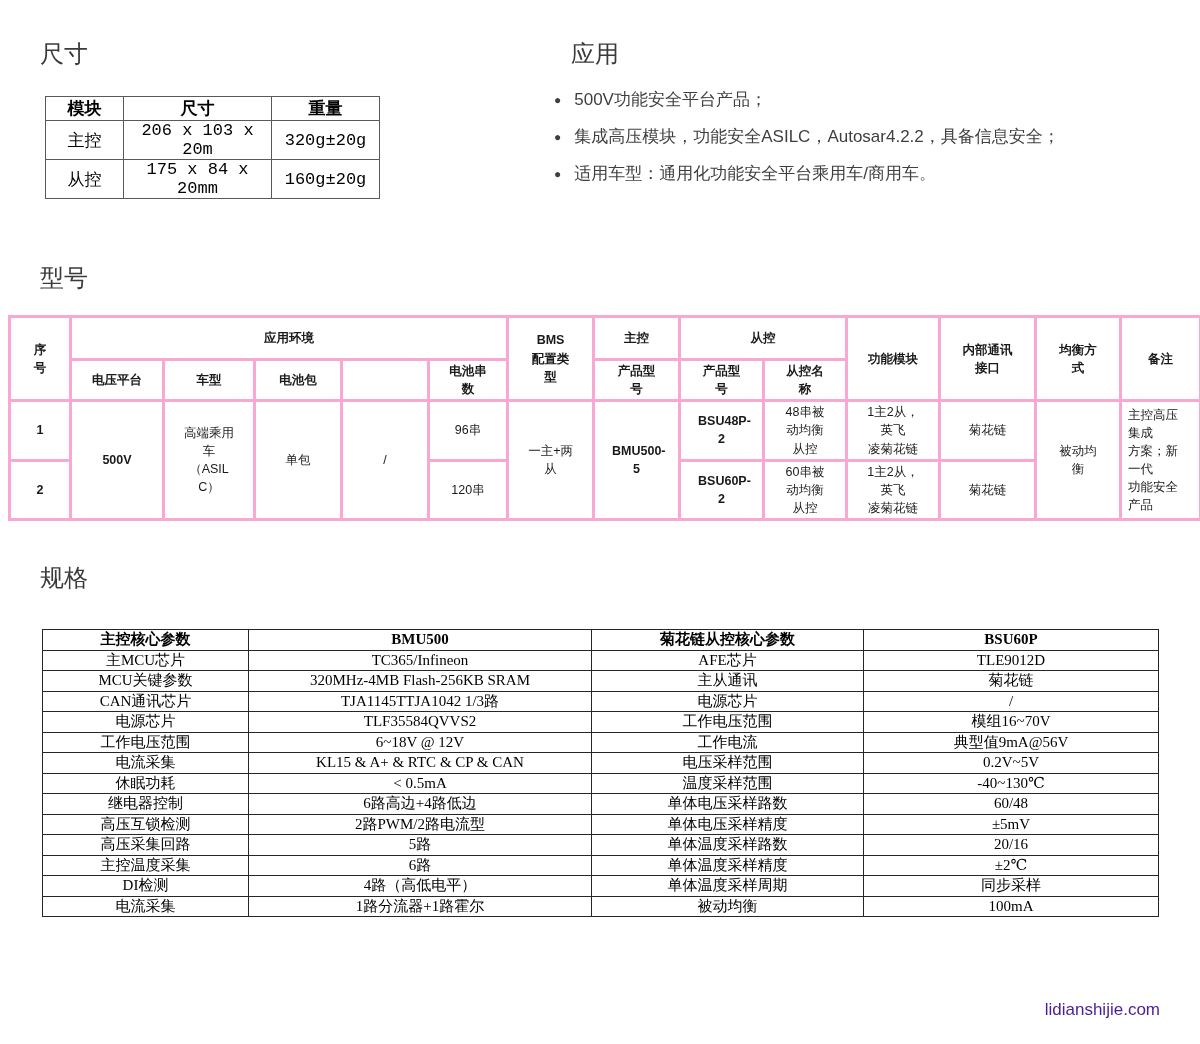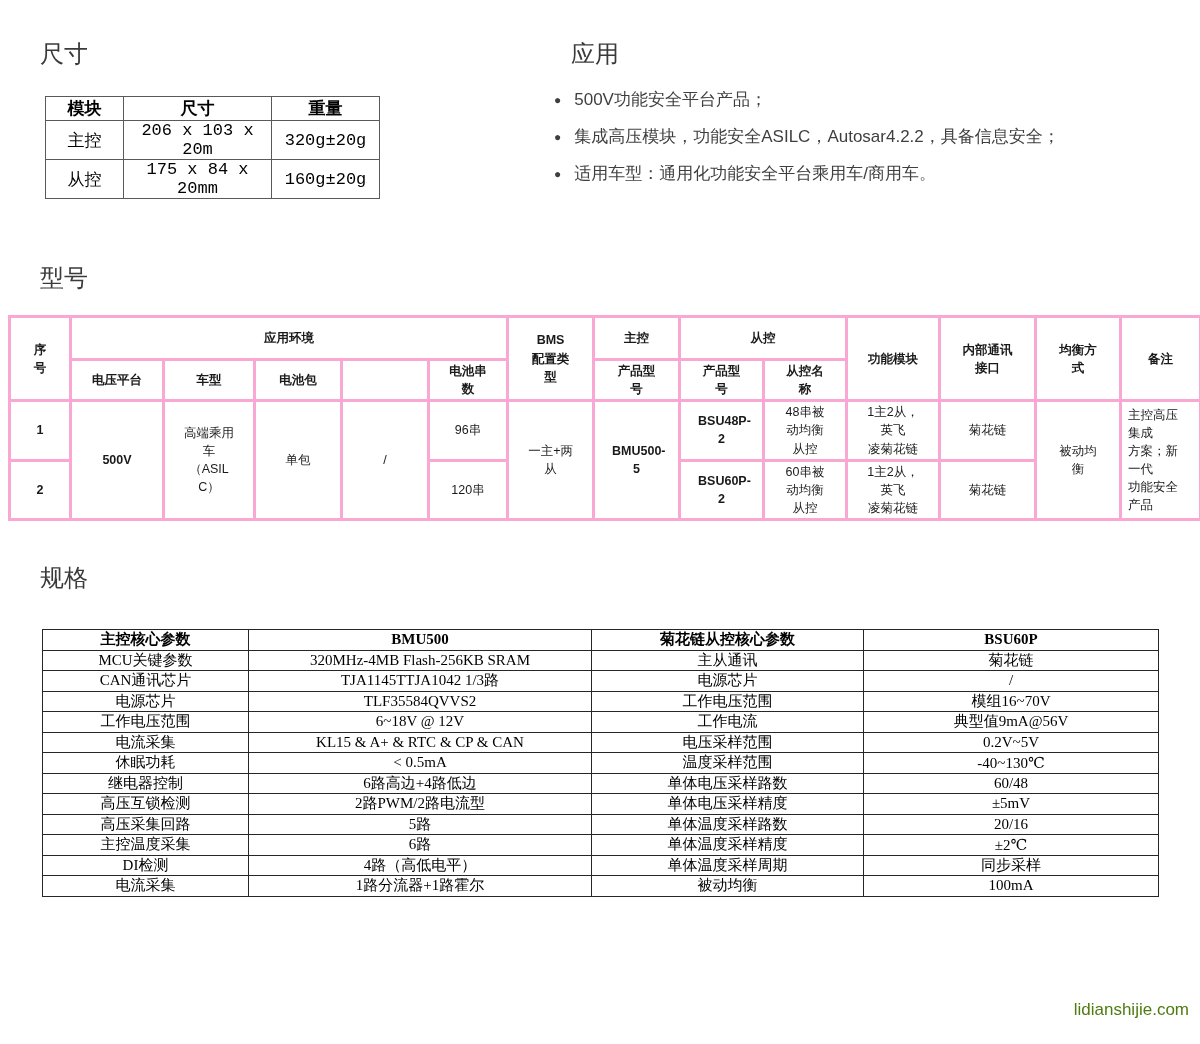--- a/index.html
+++ b/index.html
@@ -69,22 +69,22 @@
   .spec-table th, .spec-table td {
     border:1px solid #262626;
     text-align:center; vertical-align:middle;
     height:20.5px; padding:0 3px;
     overflow:hidden; white-space:nowrap;
   }
   .spec-table th { font-weight:bold; }
 
   
   .footer-link {
-    position:absolute; top:1000px; right:11px;
-    font-size:17px; color:#4d7c0f; text-decoration:none;
+    position:absolute; top:1000px; right:40px;
+    font-size:17px; color:#4c1d95; text-decoration:none;
   }
 </style>
 </head>
 <body>
 
 <div class="sec-title" style="left:40px; top:38px;">尺寸</div>
 
 <table class="dim-table">
   <colgroup>
       <col style="width:78px">
@@ -217,20 +217,26 @@
   <thead>
     <tr>
       <th>主控核心参数</th>
       <th>BMU500</th>
       <th>菊花链从控核心参数</th>
       <th>BSU60P</th>
     </tr>
   </thead>
   <tbody>
       <tr>
+        <td>主MCU芯片</td>
+        <td>TC365/Infineon</td>
+        <td>AFE芯片</td>
+        <td>TLE9012D</td>
+      </tr>
+      <tr>
         <td>MCU关键参数</td>
         <td>320MHz-4MB Flash-256KB SRAM</td>
         <td>主从通讯</td>
         <td>菊花链</td>
       </tr>
       <tr>
         <td>CAN通讯芯片</td>
         <td>TJA1145TTJA1042 1/3路</td>
         <td>电源芯片</td>
         <td>/</td>

